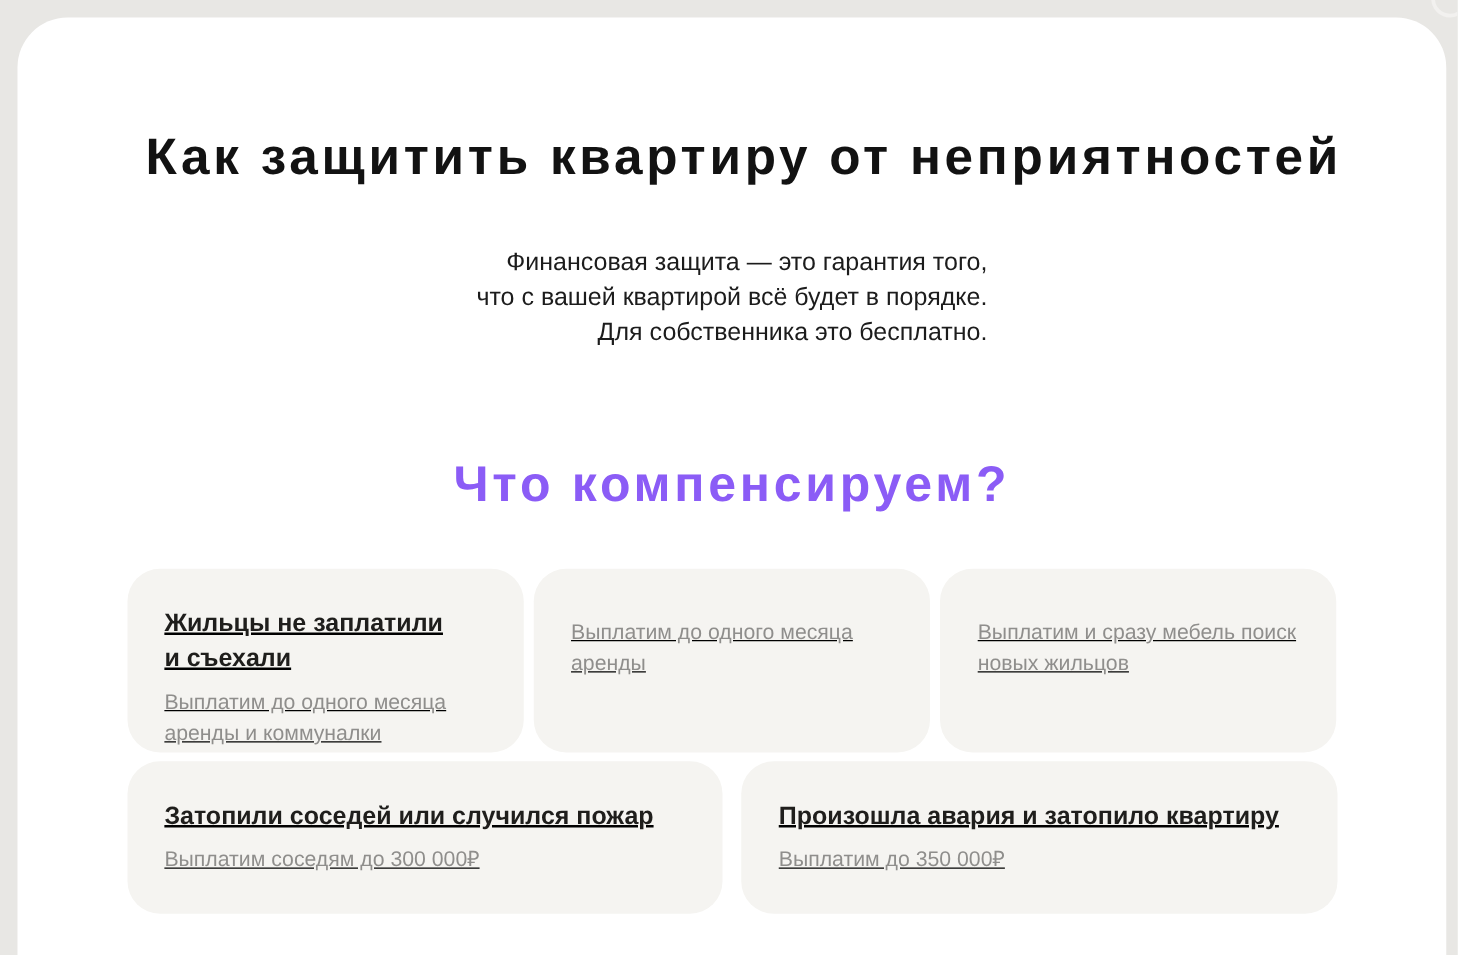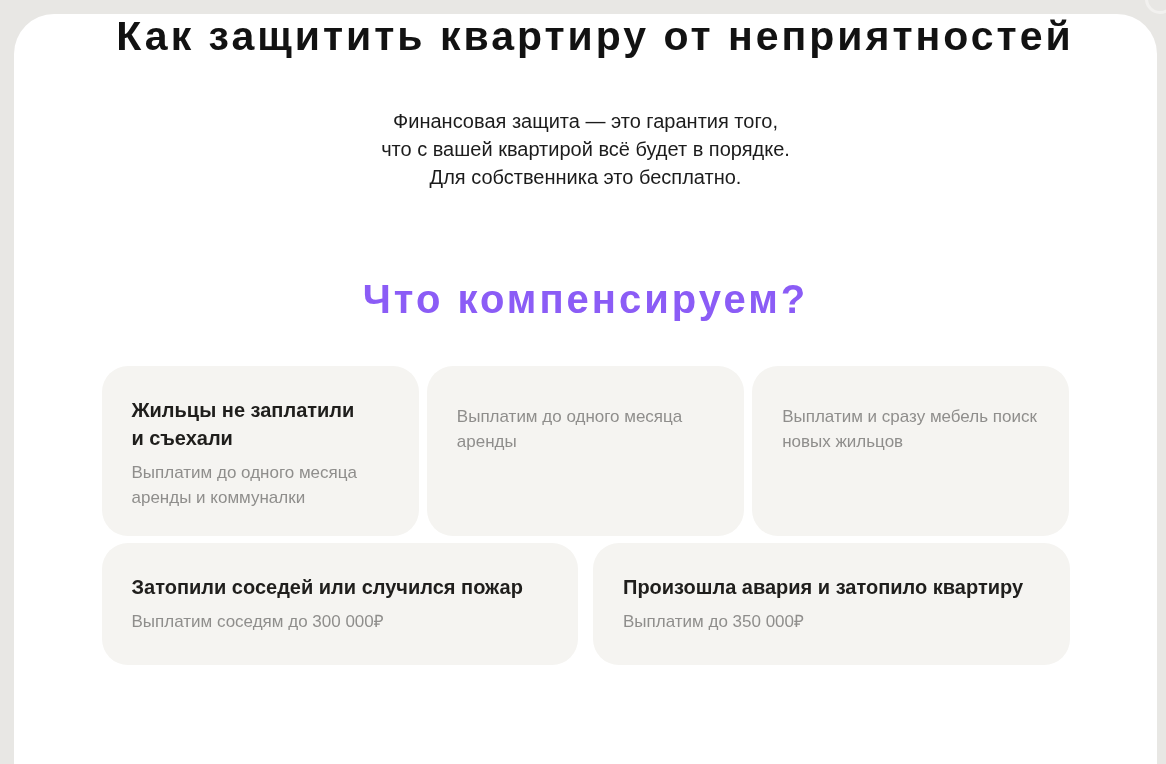--- a/index.html
+++ b/index.html
@@ -19,36 +19,37 @@
   }
   .corner-circle {
     position: absolute;
     right: -9px; top: -16px;
     width: 30px; height: 30px;
     border-radius: 50%;
     border: 3px solid #f2f1ef;
     background: transparent;
   }
   h1.page-title {
+    margin-top: 89px;
     text-align: center;
     font-size: 41px;
     line-height: 44px;
     font-weight: 900;
     letter-spacing: 3px;
     color: #121212;
     padding-left: 19px;
   }
   .intro {
     width: fit-content;
     margin: 49px auto 0;
     font-size: 20px;
     line-height: 28px;
     color: #1c1c1c;
     white-space: pre-line;
-    text-align: center;
+    text-align: right;
   }
   h2.section-title {
     margin-top: 86px;
     text-align: center;
     font-size: 40px;
     line-height: 44px;
     font-weight: 900;
     letter-spacing: 3px;
     color: #8b5cf6;
   }
@@ -57,22 +58,22 @@
     margin: 45px auto 0;
   }
   .cards-row { display: flex; }
   .cards-row.row1 { gap: 8px; }
   .cards-row.row2 { gap: 15px; margin-top: 7px; }
   .card {
     background: #f5f4f1;
     border-radius: 26px;
     padding: 30px 30px 24px;
   }
-  .row1 .card { flex: 1 1 0; height: 170px; }
-  .row2 .card { flex: 1 1 0; height: 122px; }
+  .row1 .card { flex: 1 1 0; height: 147px; text-decoration: underline; }
+  .row2 .card { flex: 1 1 0; height: 122px; text-decoration: underline; }
   .card-title {
     font-size: 20px;
     line-height: 28px;
     font-weight: bold;
     color: #1f1e1c;
     white-space: pre-line;
   }
   .card-subtitle {
     margin-top: 8px;
     font-size: 17px;

